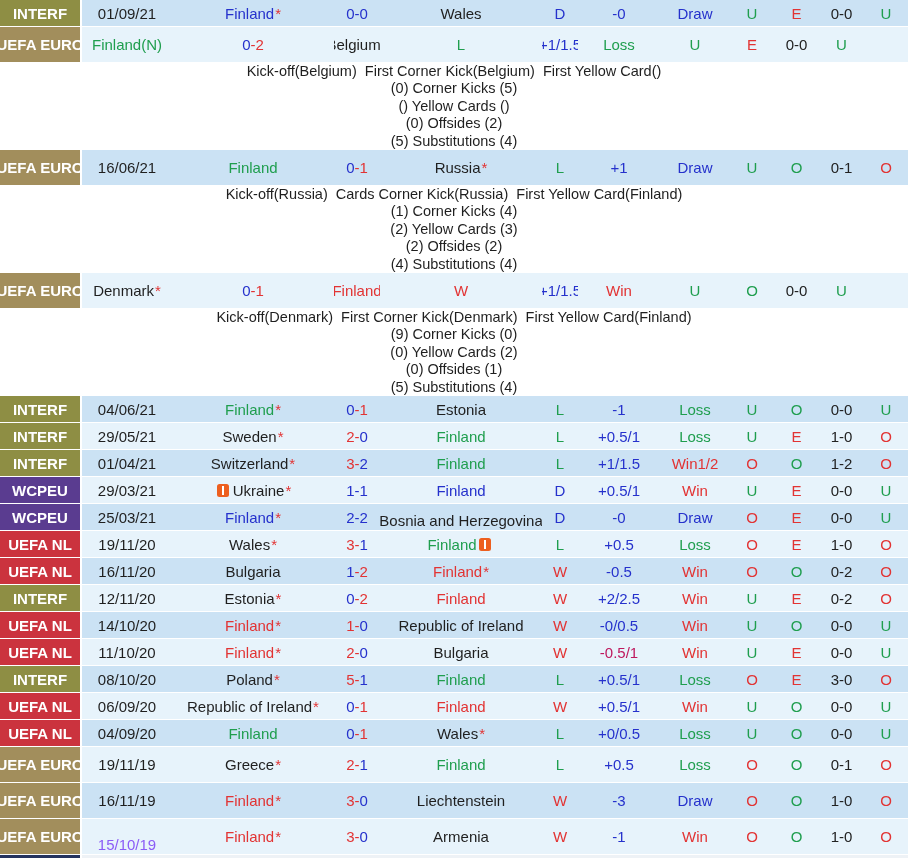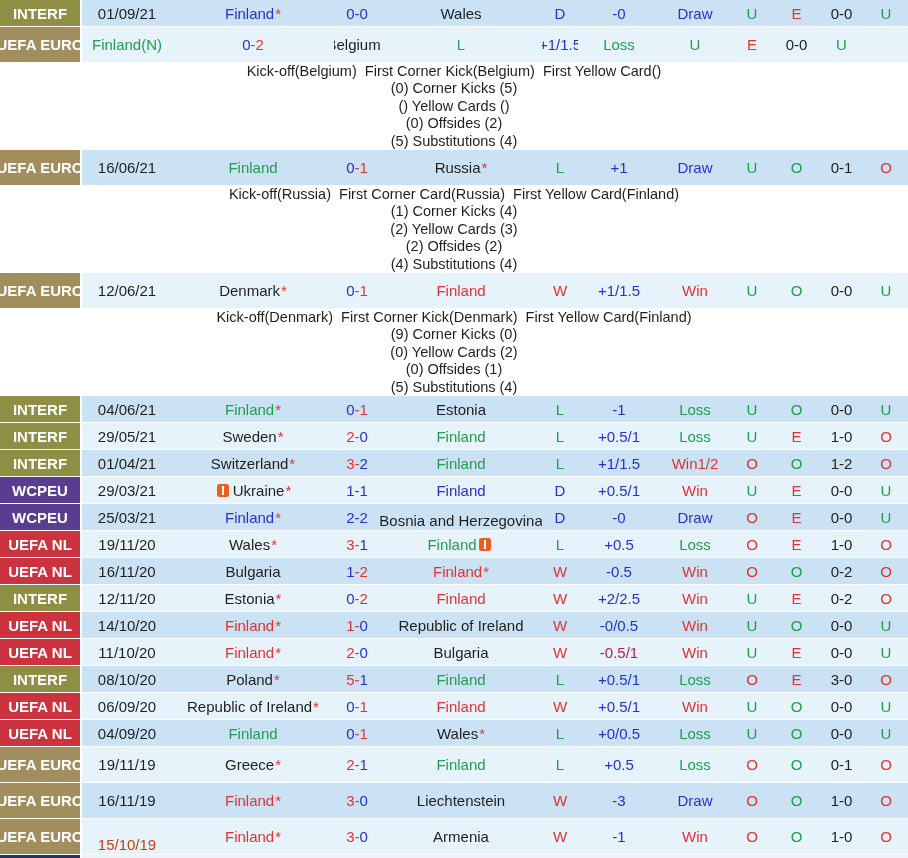--- a/index.html
+++ b/index.html
@@ -95,29 +95,28 @@
       </div>
       <div class="cell" style="color: rgb(31, 158, 78);">L</div>
       <div class="cell" style="color: rgb(37, 49, 204);">+1</div>
       <div class="cell" style="color: rgb(37, 49, 204);">Draw</div>
       <div class="cell" style="color: rgb(31, 158, 78);">U</div>
       <div class="cell" style="color: rgb(31, 158, 78);">O</div>
       <div class="cell" style="color: rgb(34, 34, 34);">0-1</div>
       <div class="cell" style="color: rgb(226, 51, 51);">O</div>
     </div>
     <div class="detail">
-      <div class="detail-line">Kick-off(Russia)  First Corner Card(Russia)  First Yellow Card(Finland)</div>
+      <div class="detail-line">Kick-off(Russia)  Cards Corner Kick(Russia)  First Yellow Card(Finland)</div>
       <div class="detail-line">(1) Corner Kicks (4)</div>
       <div class="detail-line">(2) Yellow Cards (3)</div>
       <div class="detail-line">(2) Offsides (2)</div>
       <div class="detail-line">(4) Substitutions (4)</div>
     </div>
     <div class="row tall" style="background: rgb(231, 243, 251);">
       <div class="cell badge" style="background: rgb(162, 142, 92);">UEFA EURO</div>
-      <div class="cell" style="color: rgb(31, 31, 31);">12/06/21</div>
       <div class="cell team">
         <span style="color: rgb(31, 31, 31);">Denmark</span>
         <span class="star" style="color: rgb(226, 51, 51);">*</span>
       </div>
       <div class="cell">
         <span style="color: rgb(37, 49, 204);">0</span>
         <span style="color: rgb(226, 51, 51);">-</span>
         <span style="color: rgb(226, 51, 51);">1</span>
       </div>
       <div class="cell team">
@@ -480,21 +479,21 @@
       <div class="cell" style="color: rgb(226, 51, 51);">W</div>
       <div class="cell" style="color: rgb(37, 49, 204);">-3</div>
       <div class="cell" style="color: rgb(37, 49, 204);">Draw</div>
       <div class="cell" style="color: rgb(226, 51, 51);">O</div>
       <div class="cell" style="color: rgb(31, 158, 78);">O</div>
       <div class="cell" style="color: rgb(34, 34, 34);">1-0</div>
       <div class="cell" style="color: rgb(226, 51, 51);">O</div>
     </div>
     <div class="row tall" style="background: rgb(231, 243, 251);">
       <div class="cell badge" style="background: rgb(162, 142, 92);">UEFA EURO</div>
-      <div class="cell" style="color: #c2410c; margin-top: 16px;">15/10/19</div>
+      <div class="cell" style="color: #8b5cf6; margin-top: 16px;">15/10/19</div>
       <div class="cell team">
         <span style="color: rgb(226, 51, 51);">Finland</span>
         <span class="star" style="color: rgb(226, 51, 51);">*</span>
       </div>
       <div class="cell">
         <span style="color: rgb(226, 51, 51);">3</span>
         <span style="color: rgb(226, 51, 51);">-</span>
         <span style="color: rgb(37, 49, 204);">0</span>
       </div>
       <div class="cell team">

